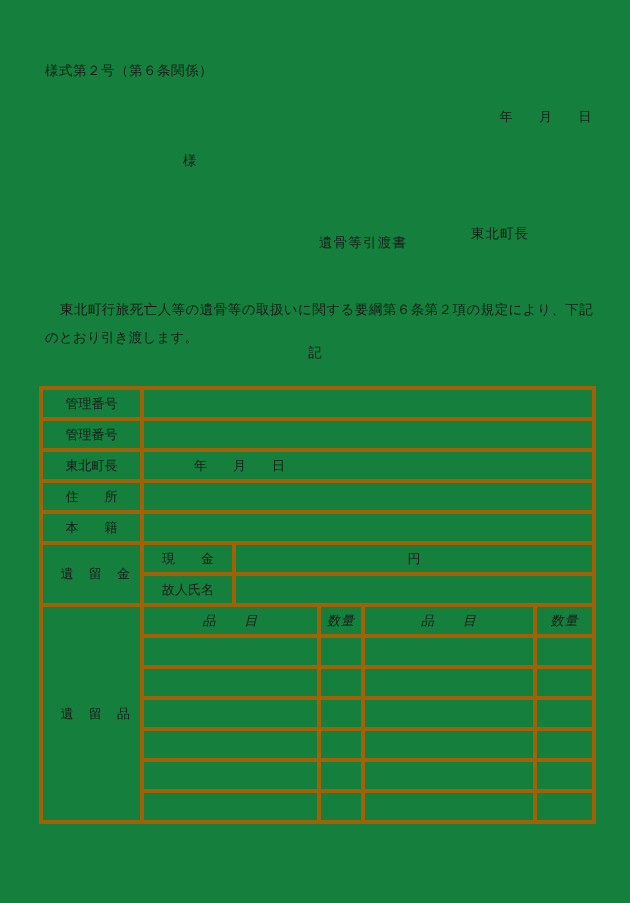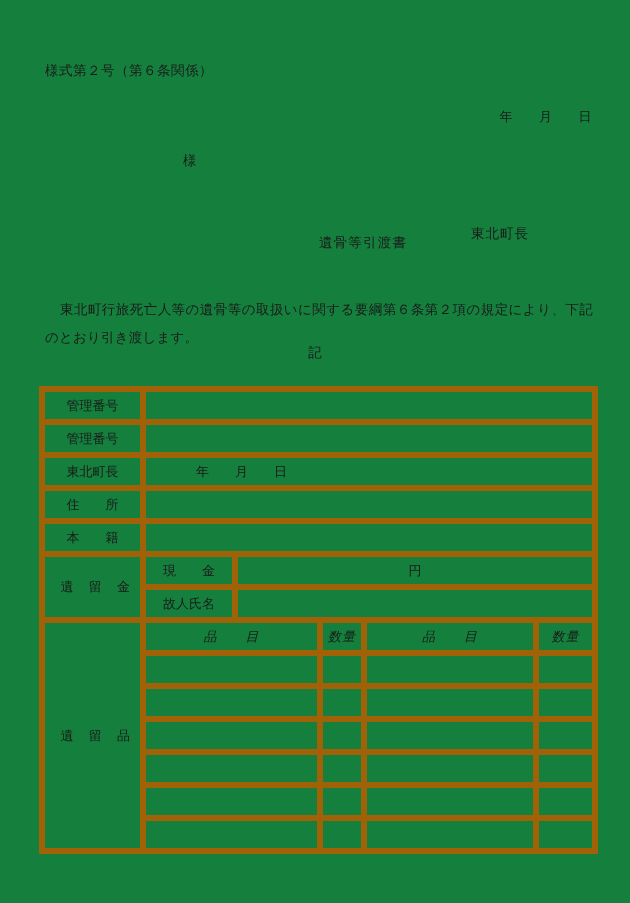--- a/index.html
+++ b/index.html
@@ -96,21 +96,21 @@
   .form-table {
     position: absolute;
     left: 39px;
     top: 386px;
     width: 553px;
     border-collapse: collapse;
     table-layout: fixed;
     font-size: 13px;
   }
   .form-table td {
-    border: 6px solid #a16207;
+    border: 4px solid #a16207;
     height: 26px;
     padding: 0 4px;
     vertical-align: middle;
   }
   .lbl {
     text-align: center;
     white-space: nowrap;
   }
   .lbl-wide {
     text-align: right;

